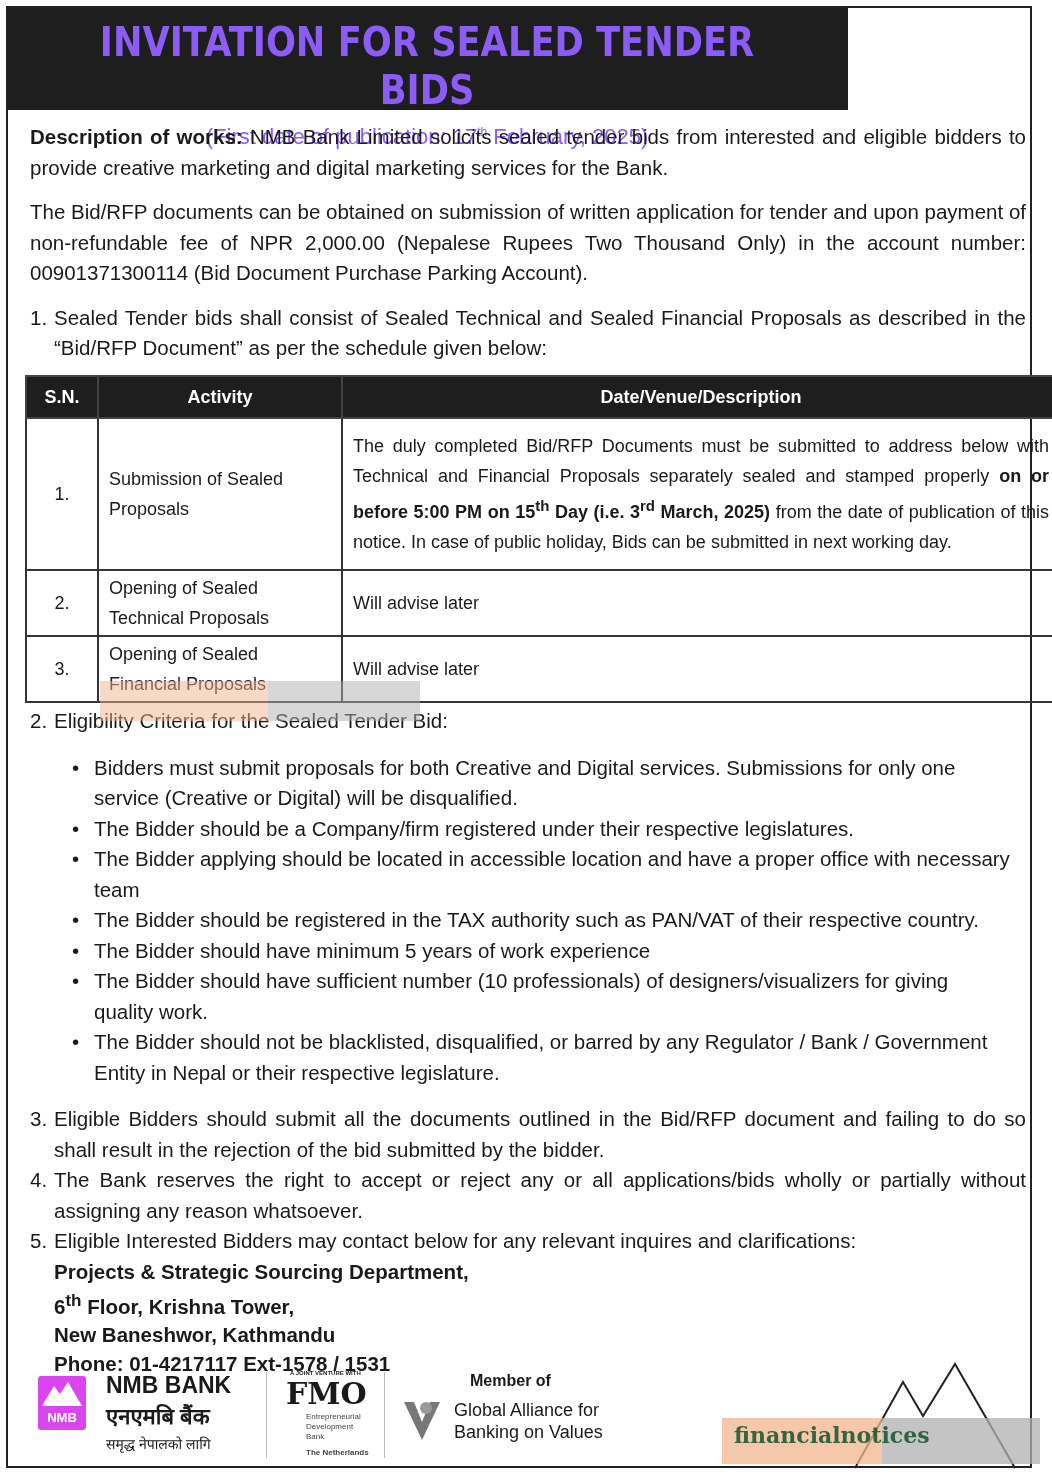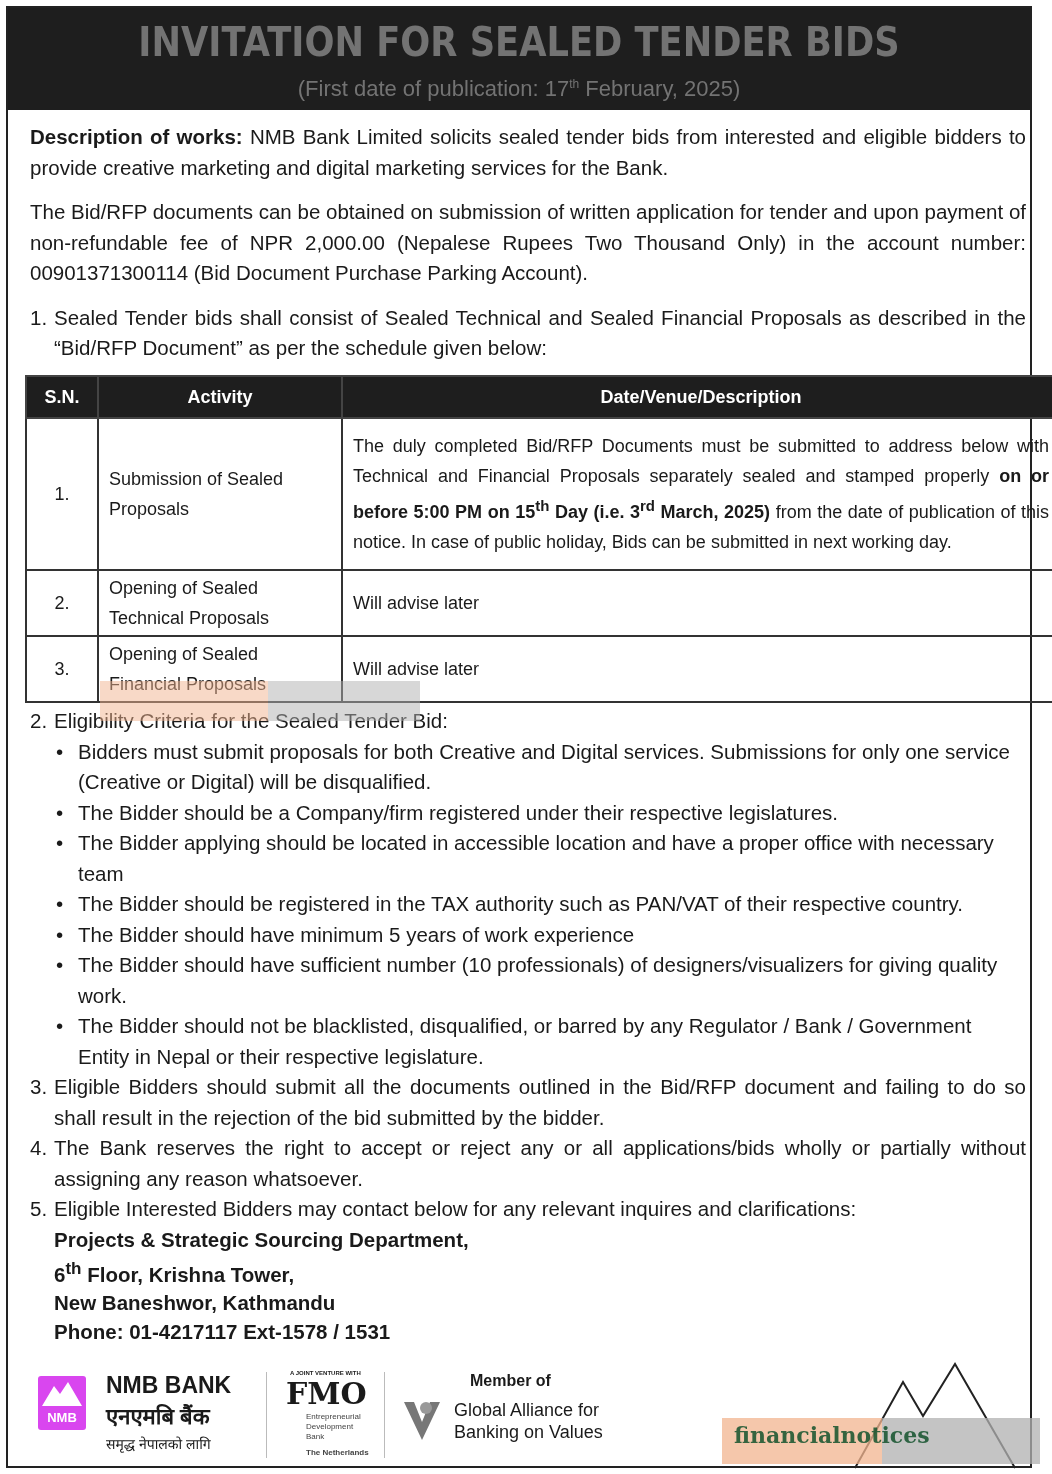--- a/index.html
+++ b/index.html
@@ -1,33 +1,33 @@
 <!DOCTYPE html>
 <html><head>
 <meta charset="utf-8">
 <style>
   html,body{margin:0;padding:0;background:#fff;}
   body{width:1052px;height:1474px;position:relative;overflow:hidden;font-family:"Liberation Sans","DejaVu Sans",sans-serif;color:#1a1a1a;}
   .frame{position:absolute;left:6px;top:6px;width:1026px;height:1462px;border:2px solid #222;box-sizing:border-box;}
-  .header{position:absolute;left:6px;top:6px;width:1026px;height:104px;background:#1e1e1e;color:#737373;text-align:center;}
+  .header{position:absolute;left:6px;top:6px;width:842px;height:104px;background:#1e1e1e;color:#8b5cf6;text-align:center;}
   .header .title{font-family:"DejaVu Sans",sans-serif;font-weight:bold;font-size:41px;letter-spacing:0px;margin-top:12px;transform:scaleX(0.86);line-height:48px;}
   .header .sub{font-size:22px;margin-top:10px;}
   .header sup{font-size:12px;}
   .body{position:absolute;left:30px;top:122px;width:996px;font-size:20.5px;line-height:30.5px;}
   p{margin:0 0 14px 0;text-align:justify;}
   .num{display:flex;}
   .num .n{width:24px;flex:none;}
   .num .t{flex:1;text-align:justify;}
   table{border-collapse:collapse;position:absolute;left:25px;top:375px;width:1036px;font-size:18px;}
   th{background:#1e1e1e;color:#fff;font-weight:bold;height:38px;border:2px solid #444;}
   td{border:2px solid #333;padding:2px 10px;line-height:30px;vertical-align:middle;}
   td.sn{text-align:center;width:50px;}
   td.act{width:222px;}
   td.desc{text-align:justify;}
-  ul{margin:0;padding:0 0 0 48px;list-style:none;}
+  ul{margin:16px;padding:0 0 0 48px;list-style:none;}
   ul li{position:relative;padding-left:0;}
   ul li:before{content:"•";position:absolute;left:-22px;}
   .contact{font-weight:bold;padding-left:24px;line-height:29px;}
   .logos{position:absolute;left:38px;top:1368px;height:96px;width:600px;}
   .wm{position:absolute;color:#14532d;font-family:"DejaVu Serif",serif;font-size:22px;font-weight:bold;opacity:0.85;}
 </style>
 </head>
 <body>
 
 <div class="header">

